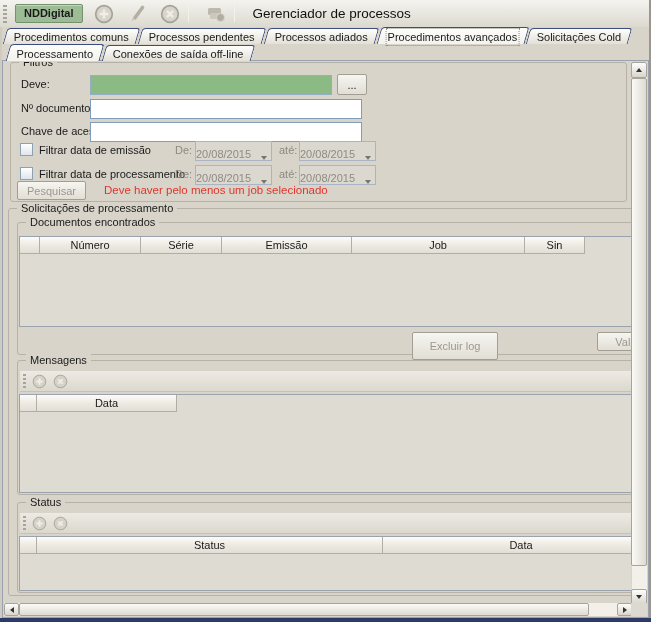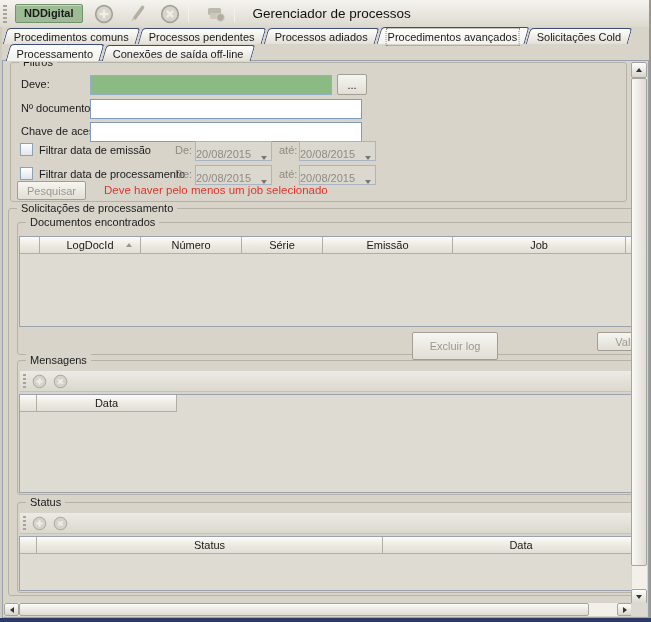--- a/index.html
+++ b/index.html
@@ -195,24 +195,20 @@
       </div>
 
       <div class="gb" style="left:4px;top:146px;width:700px;height:388px;">
         <span class="legend">Solicitações de processamento</span>
 
         <div class="gb" style="left:8px;top:13px;width:680px;height:133px;border-radius:3px 0 0 3px;">
           <span class="legend">Documentos encontrados</span>
           <div class="grid" style="left:1px;top:13px;width:668px;height:91px;">
             <div class="ghead">
               <div class="gh" style="width:20px;"></div>
-              <div class="gh" style="width:101px;">
-                <span>LogDocId</span>
-                <span class="sortglyph"></span>
-              </div>
               <div class="gh" style="width:101px;">Número</div>
               <div class="gh" style="width:81px;">Série</div>
               <div class="gh" style="width:130px;">Emissão</div>
               <div class="gh" style="width:173px;">Job</div>
               <div class="gh" style="width:60px;">Sin</div>
             </div>
             <div style="height:73px;"></div>
           </div>
           <div class="btn disabled" style="left:394px;top:109px;width:86px;height:28px;">Excluir log</div>
           <div class="btn disabled" style="left:579px;top:109px;width:70px;height:19px;">Validar</div>

